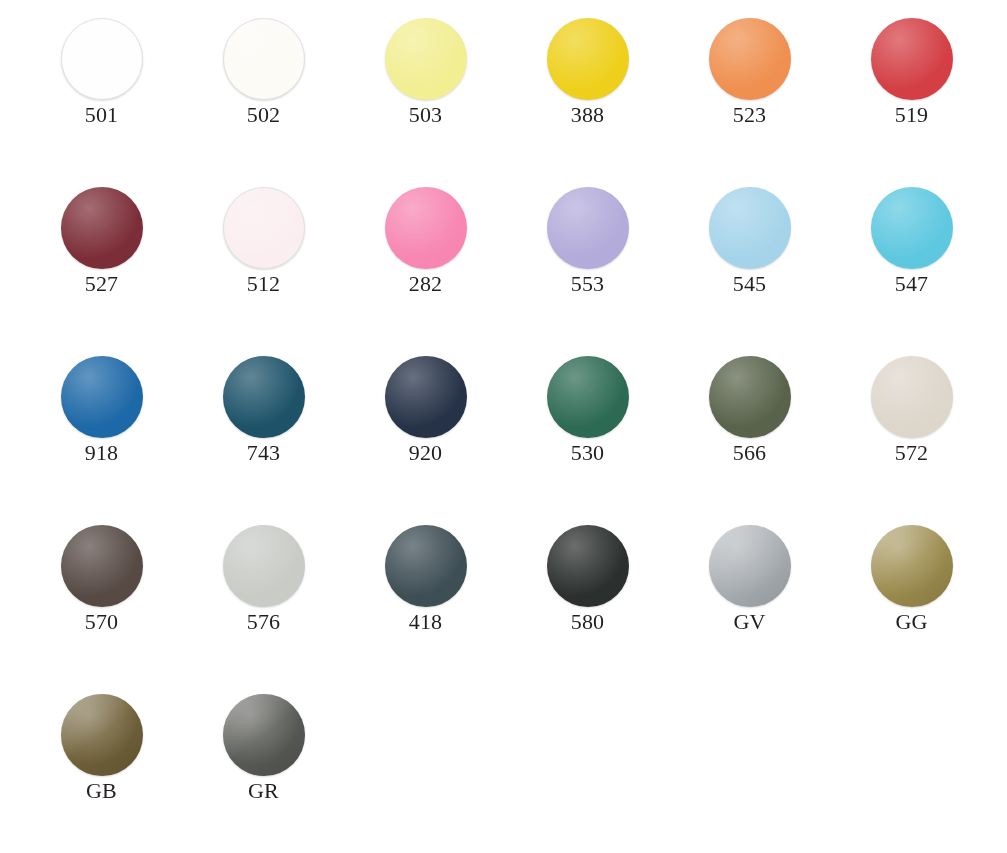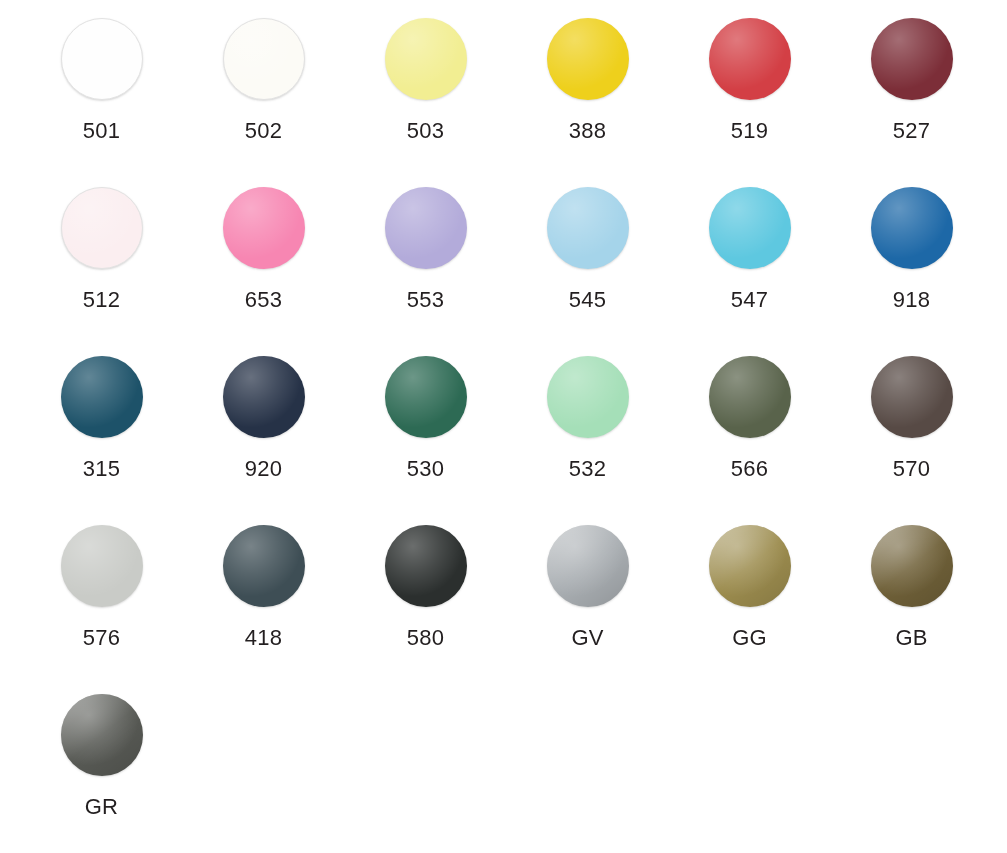--- a/index.html
+++ b/index.html
@@ -81,26 +81,27 @@
     background: linear-gradient(142deg,
                 rgba(255,255,255,0.42) 0%,
                 rgba(255,255,255,0.16) 26%,
                 rgba(255,255,255,0.0) 50%,
                 rgba(0,0,0,0.07) 76%,
                 rgba(0,0,0,0.15) 100%);
     pointer-events: none;
   }
 
   .swatch-label {
-    margin-top: 20px;
+    margin-top: 4px;
     font-size: 22px;
     line-height: 1;
     color: #231f20;
     letter-spacing: 0.2px;
     white-space: nowrap;
+    font-family: Liberation Serif, serif;
   }
 </style>
 </head>
 <body>
 
 <div id="swatch-chart">
   <div class="swatch-grid">
       <div class="swatch-cell">
         <div class="swatch-dot-wrap">
           <div class="swatch-dot outlined" style="background-color: rgb(254, 254, 254);"></div>
@@ -120,41 +121,47 @@
         <div class="swatch-label">503</div>
       </div>
       <div class="swatch-cell">
         <div class="swatch-dot-wrap">
           <div class="swatch-dot" style="background-color: rgb(238, 208, 28);"></div>
         </div>
         <div class="swatch-label">388</div>
       </div>
       <div class="swatch-cell">
         <div class="swatch-dot-wrap">
+          <div class="swatch-dot" style="background-color: rgb(239, 144, 80);"></div>
+        </div>
+        <div class="swatch-label">523</div>
+      </div>
+      <div class="swatch-cell">
+        <div class="swatch-dot-wrap">
           <div class="swatch-dot" style="background-color: rgb(211, 63, 69);"></div>
         </div>
         <div class="swatch-label">519</div>
       </div>
       <div class="swatch-cell">
         <div class="swatch-dot-wrap">
           <div class="swatch-dot" style="background-color: rgb(124, 46, 56);"></div>
         </div>
         <div class="swatch-label">527</div>
       </div>
       <div class="swatch-cell">
         <div class="swatch-dot-wrap">
           <div class="swatch-dot outlined" style="background-color: rgb(251, 238, 240);"></div>
         </div>
         <div class="swatch-label">512</div>
       </div>
       <div class="swatch-cell">
         <div class="swatch-dot-wrap">
           <div class="swatch-dot" style="background-color: rgb(247, 134, 178);"></div>
         </div>
-        <div class="swatch-label">653</div>
+        <div class="swatch-label">282</div>
       </div>
       <div class="swatch-cell">
         <div class="swatch-dot-wrap">
           <div class="swatch-dot" style="background-color: rgb(179, 171, 218);"></div>
         </div>
         <div class="swatch-label">553</div>
       </div>
       <div class="swatch-cell">
         <div class="swatch-dot-wrap">
           <div class="swatch-dot" style="background-color: rgb(165, 212, 234);"></div>
@@ -170,45 +177,45 @@
       <div class="swatch-cell">
         <div class="swatch-dot-wrap">
           <div class="swatch-dot" style="background-color: rgb(29, 104, 167);"></div>
         </div>
         <div class="swatch-label">918</div>
       </div>
       <div class="swatch-cell">
         <div class="swatch-dot-wrap">
           <div class="swatch-dot" style="background-color: rgb(29, 82, 105);"></div>
         </div>
-        <div class="swatch-label">315</div>
+        <div class="swatch-label">743</div>
       </div>
       <div class="swatch-cell">
         <div class="swatch-dot-wrap">
           <div class="swatch-dot" style="background-color: rgb(38, 50, 71);"></div>
         </div>
         <div class="swatch-label">920</div>
       </div>
       <div class="swatch-cell">
         <div class="swatch-dot-wrap">
           <div class="swatch-dot" style="background-color: rgb(45, 106, 84);"></div>
         </div>
         <div class="swatch-label">530</div>
       </div>
       <div class="swatch-cell">
         <div class="swatch-dot-wrap">
-          <div class="swatch-dot" style="background-color: rgb(165, 223, 184);"></div>
-        </div>
-        <div class="swatch-label">532</div>
-      </div>
-      <div class="swatch-cell">
-        <div class="swatch-dot-wrap">
           <div class="swatch-dot" style="background-color: rgb(89, 99, 75);"></div>
         </div>
         <div class="swatch-label">566</div>
+      </div>
+      <div class="swatch-cell">
+        <div class="swatch-dot-wrap">
+          <div class="swatch-dot" style="background-color: rgb(221, 214, 203);"></div>
+        </div>
+        <div class="swatch-label">572</div>
       </div>
       <div class="swatch-cell">
         <div class="swatch-dot-wrap">
           <div class="swatch-dot" style="background-color: rgb(87, 74, 69);"></div>
         </div>
         <div class="swatch-label">570</div>
       </div>
       <div class="swatch-cell">
         <div class="swatch-dot-wrap">
           <div class="swatch-dot" style="background-color: rgb(201, 203, 199);"></div>

